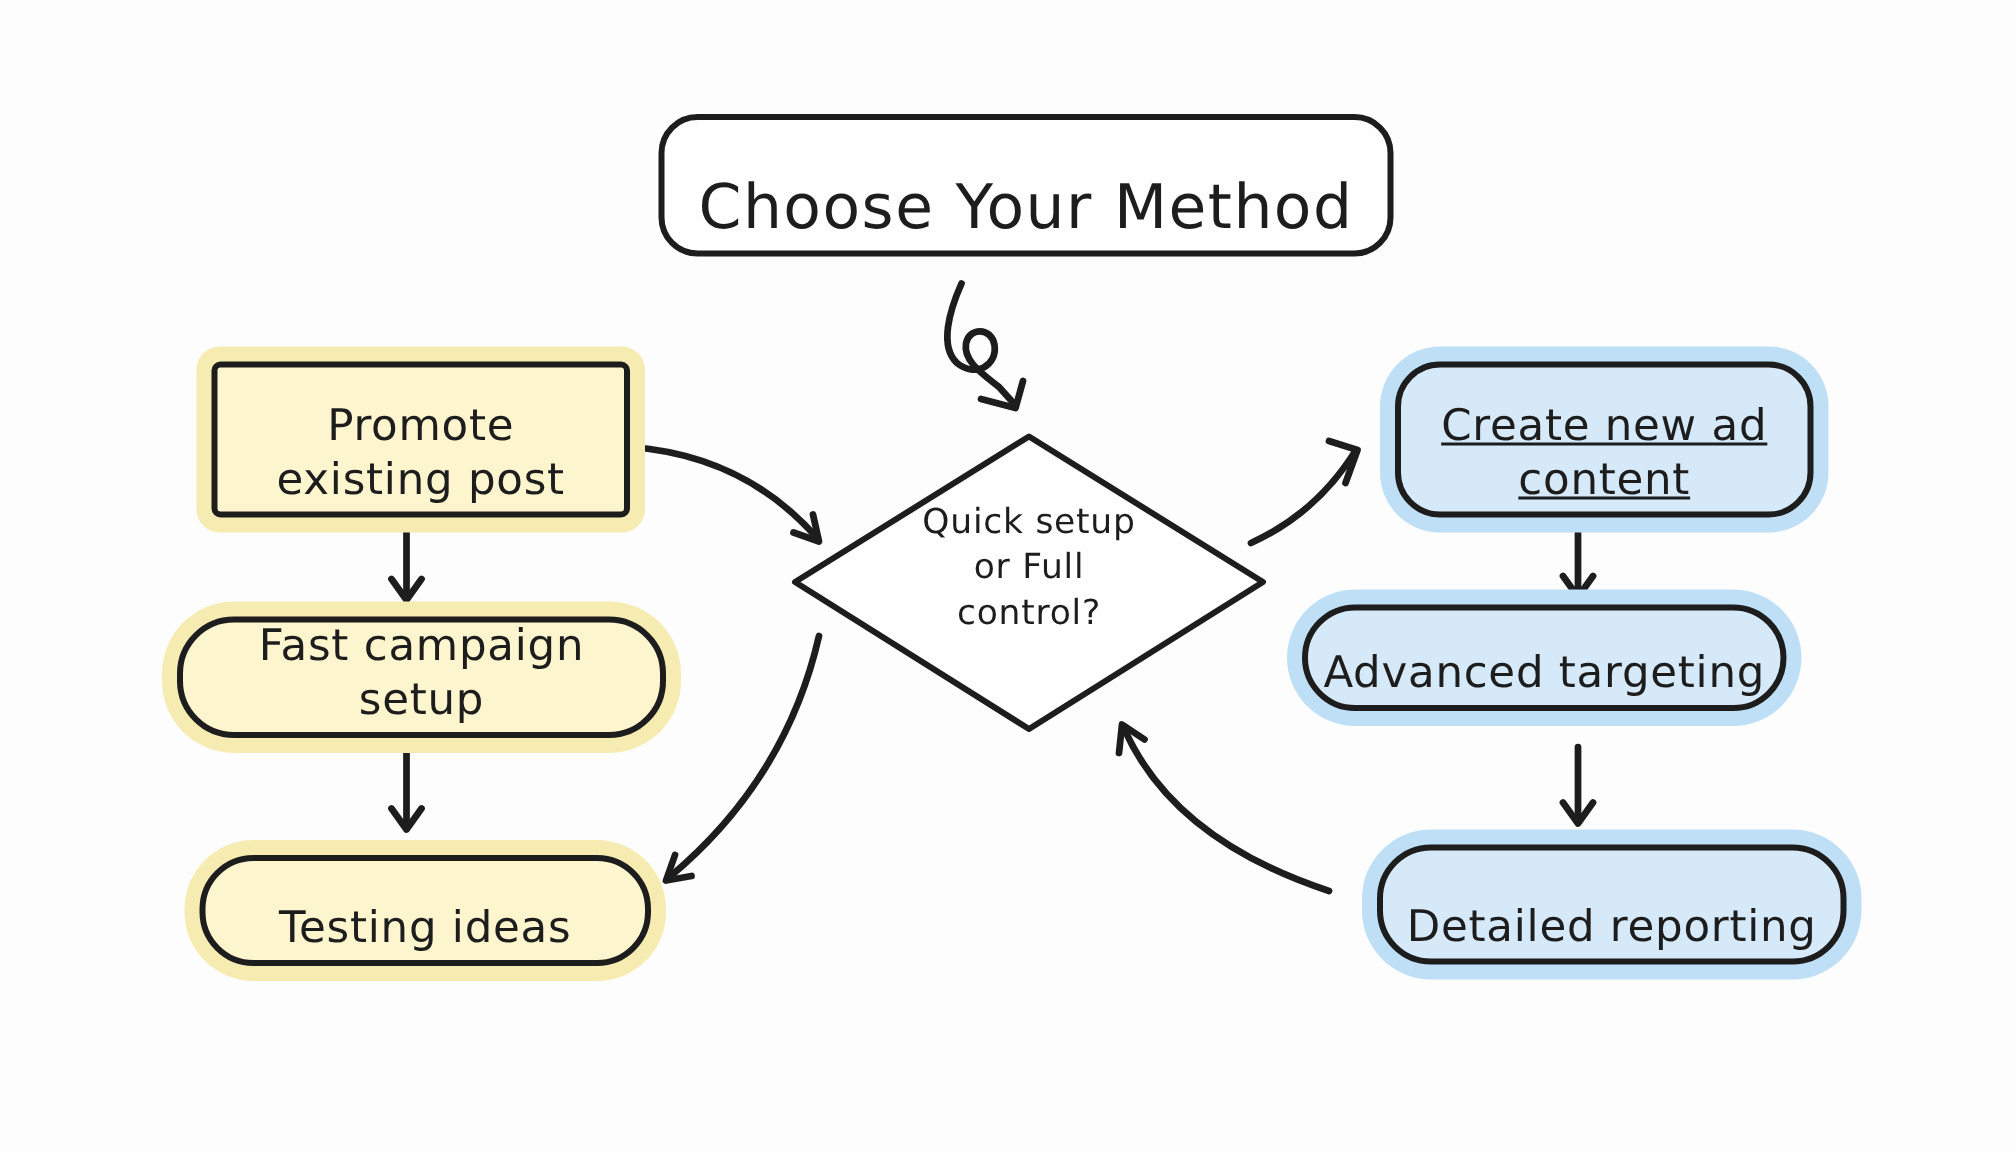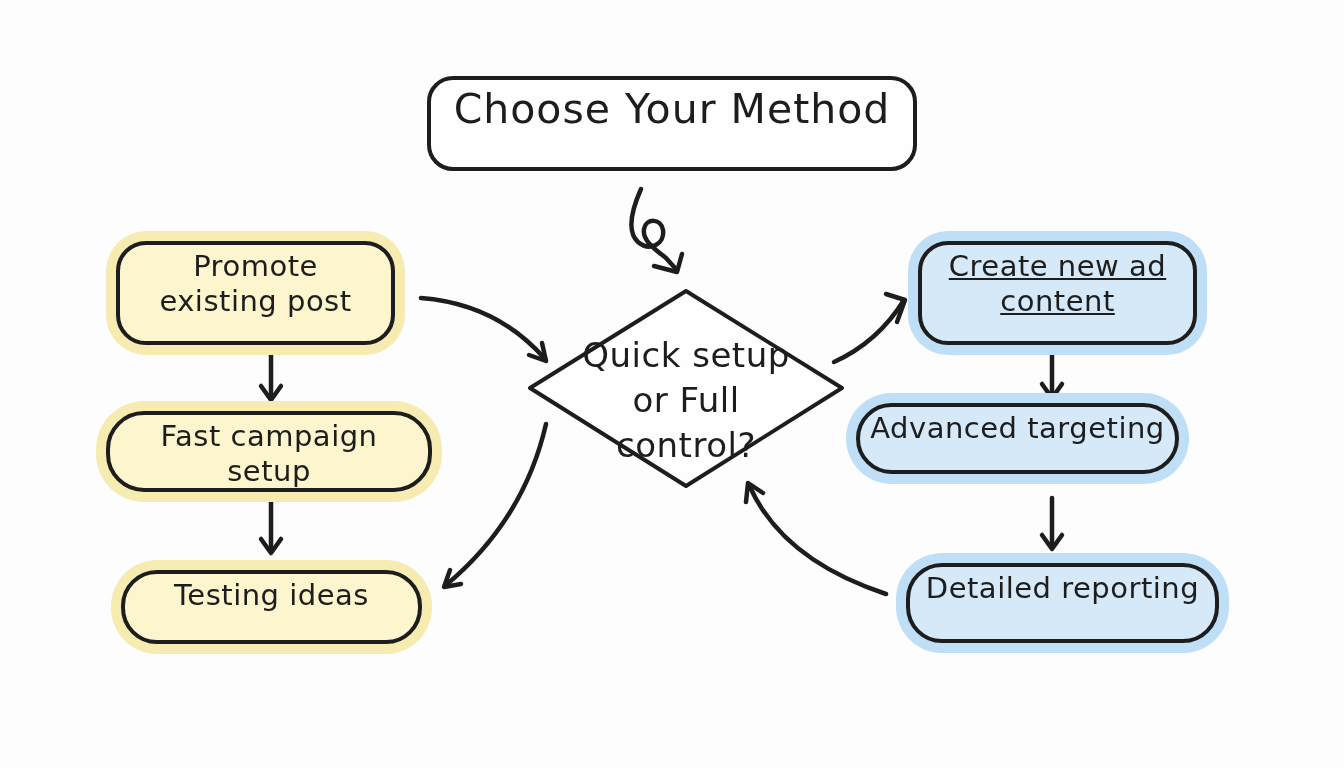--- a/index.html
+++ b/index.html
@@ -24,57 +24,58 @@
     stroke-linecap: round;
     stroke-linejoin: round;
   }
   #edges-svg polygon.shape {
     fill: #fefefe;
     stroke-width: 4;
   }
   .node {
     position: absolute;
     display: flex;
-    align-items: flex-start;
+    align-items: flex-end;
     justify-content: center;
     text-align: center;
     border: 4px solid var(--stroke, #1d1d1d);
     box-sizing: border-box;
     font-size: 29px;
     line-height: 1.22;
     letter-spacing: 0.5px;
     padding: 4px 10px;
+    margin-left: 12px;
   }
   .node.title {
     left: 427px; top: 76px; width: 490px; height: 95px;
     border-radius: 26px;
     background: #fefefe;
     font-size: 41px;
     letter-spacing: 1px;
   }
   .node.yellow {
     background: var(--yellow-fill, #fdf5cd);
     box-shadow: 0 0 0 10px var(--yellow-glow, #f7ecb2);
   }
   .node.blue {
     background: var(--blue-fill, #d5e9f9);
     box-shadow: 0 0 0 10px var(--blue-glow, #bedff5);
   }
-  .node.n-left-0 { left: 116px; top: 241px; width: 279px; height: 104px; border-radius: 30px; }
+  .node.n-left-0 { left: 129px; top: 241px; width: 279px; height: 104px; border-radius: 6px; }
   .node.n-left-1 { left: 106px; top: 411px; width: 326px; height: 81px;  border-radius: 38px; }
   .node.n-left-2 { left: 121px; top: 570px; width: 301px; height: 74px;  border-radius: 36px; }
   .node.n-right-0 { left: 918px; top: 241px; width: 279px; height: 104px; border-radius: 30px; text-decoration: underline; }
   .node.n-right-1 { left: 856px; top: 403px; width: 323px; height: 71px;  border-radius: 40px; }
   .node.n-right-2 { left: 906px; top: 563px; width: 313px; height: 80px;  border-radius: 36px; }
   .decision-label {
     position: absolute;
     left: 556px; top: 333px;
     width: 260px;
     text-align: center;
-    font-size: 34px;
+    font-size: 23px;
     line-height: 1.32;
     letter-spacing: 0.5px;
   }
   .decision-label .line { display: block; }
 </style>
 </head>
 <body>
 
 <div id="canvas">
 

